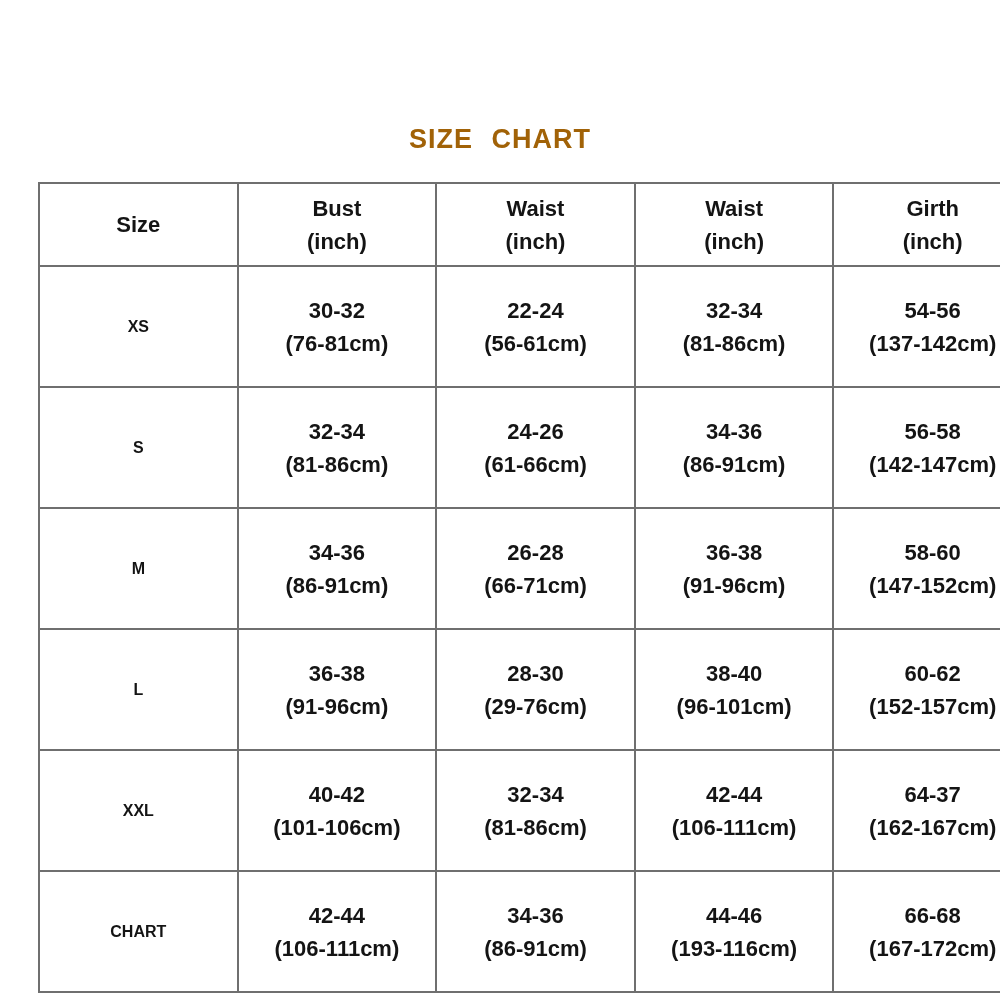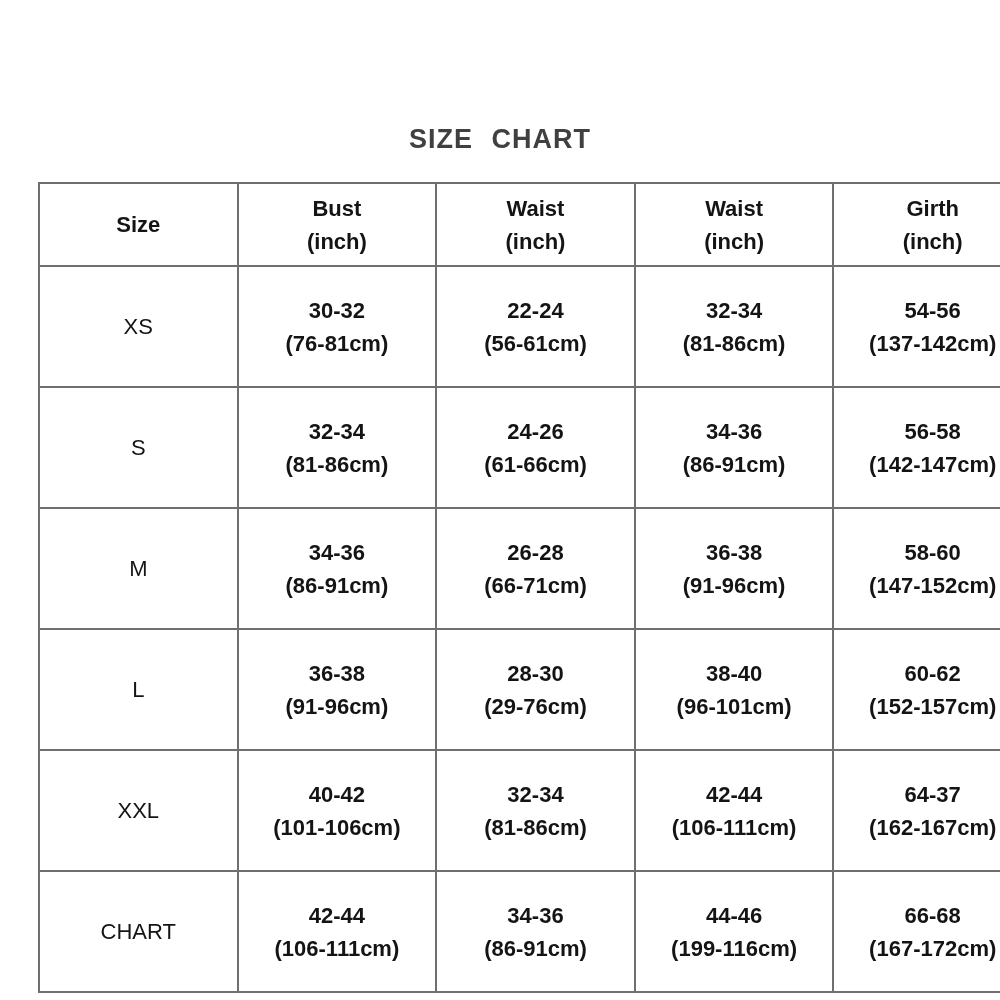--- a/index.html
+++ b/index.html
@@ -18,21 +18,21 @@
   .title {
     position: absolute;
     top: 124px;
     left: 0;
     width: 100%;
     text-align: center;
     font-size: 27px;
     font-weight: 700;
     letter-spacing: 1px;
     word-spacing: 10px;
-    color: #404040;
+    color: #a16207;
   }
   table.size-chart {
     position: absolute;
     top: 182px;
     left: 15px;
     width: 995px;
     height: 811px;
     border-collapse: collapse;
     table-layout: fixed;
     margin-left: 23px;
@@ -51,22 +51,22 @@
     height: 83px;
   }
   .l1, .l2 {
     display: block;
     font-size: 22px;
     line-height: 33px;
     font-weight: 700;
     white-space: nowrap;
   }
   .size-label {
-    font-size: 22px;
-    font-weight: 400;
+    font-size: 16px;
+    font-weight: 700;
   }
 </style>
 </head>
 <body>
 
 <div class="page">
 
   <div class="title">SIZE CHART</div>
 
   <table class="size-chart">
@@ -201,21 +201,21 @@
         <td>
           <span class="l1">42-44</span>
           <span class="l2">(106-111cm)</span>
         </td>
         <td>
           <span class="l1">34-36</span>
           <span class="l2">(86-91cm)</span>
         </td>
         <td>
           <span class="l1">44-46</span>
-          <span class="l2">(199-116cm)</span>
+          <span class="l2">(193-116cm)</span>
         </td>
         <td>
           <span class="l1">66-68</span>
           <span class="l2">(167-172cm)</span>
         </td>
       </tr>
 
     </tbody>
   </table>
 

